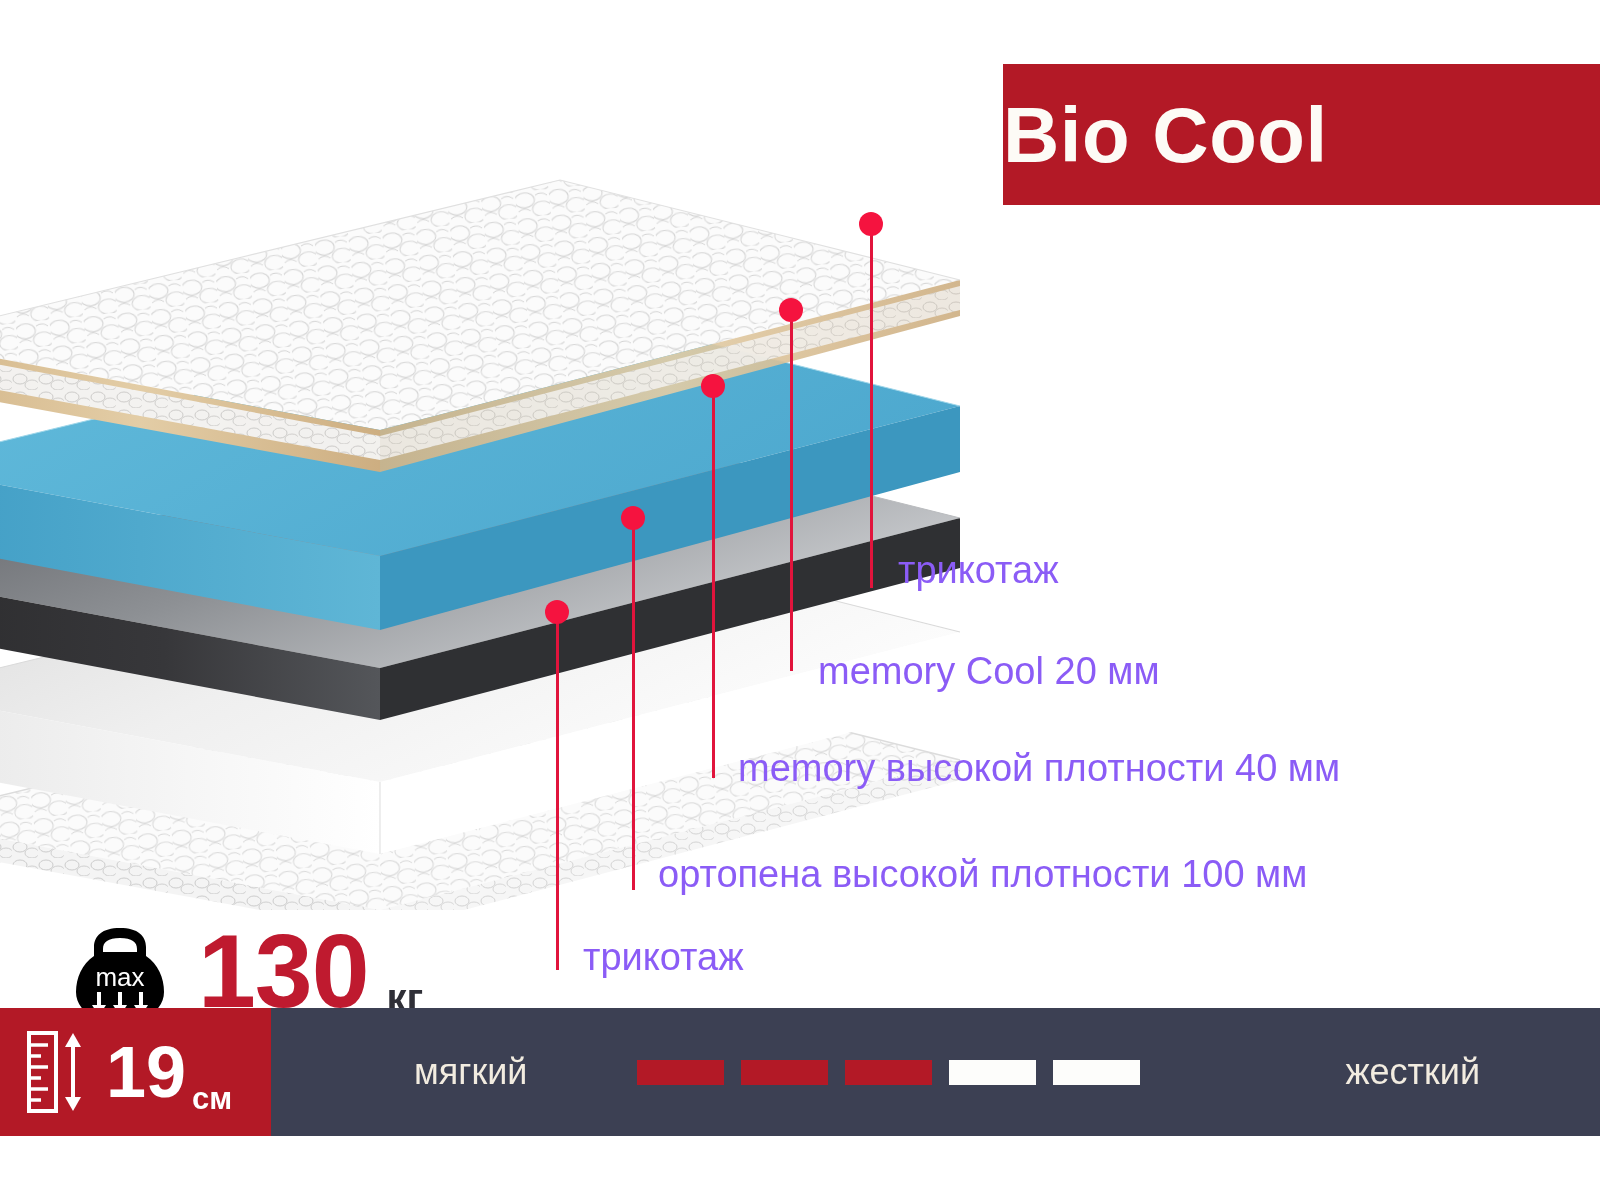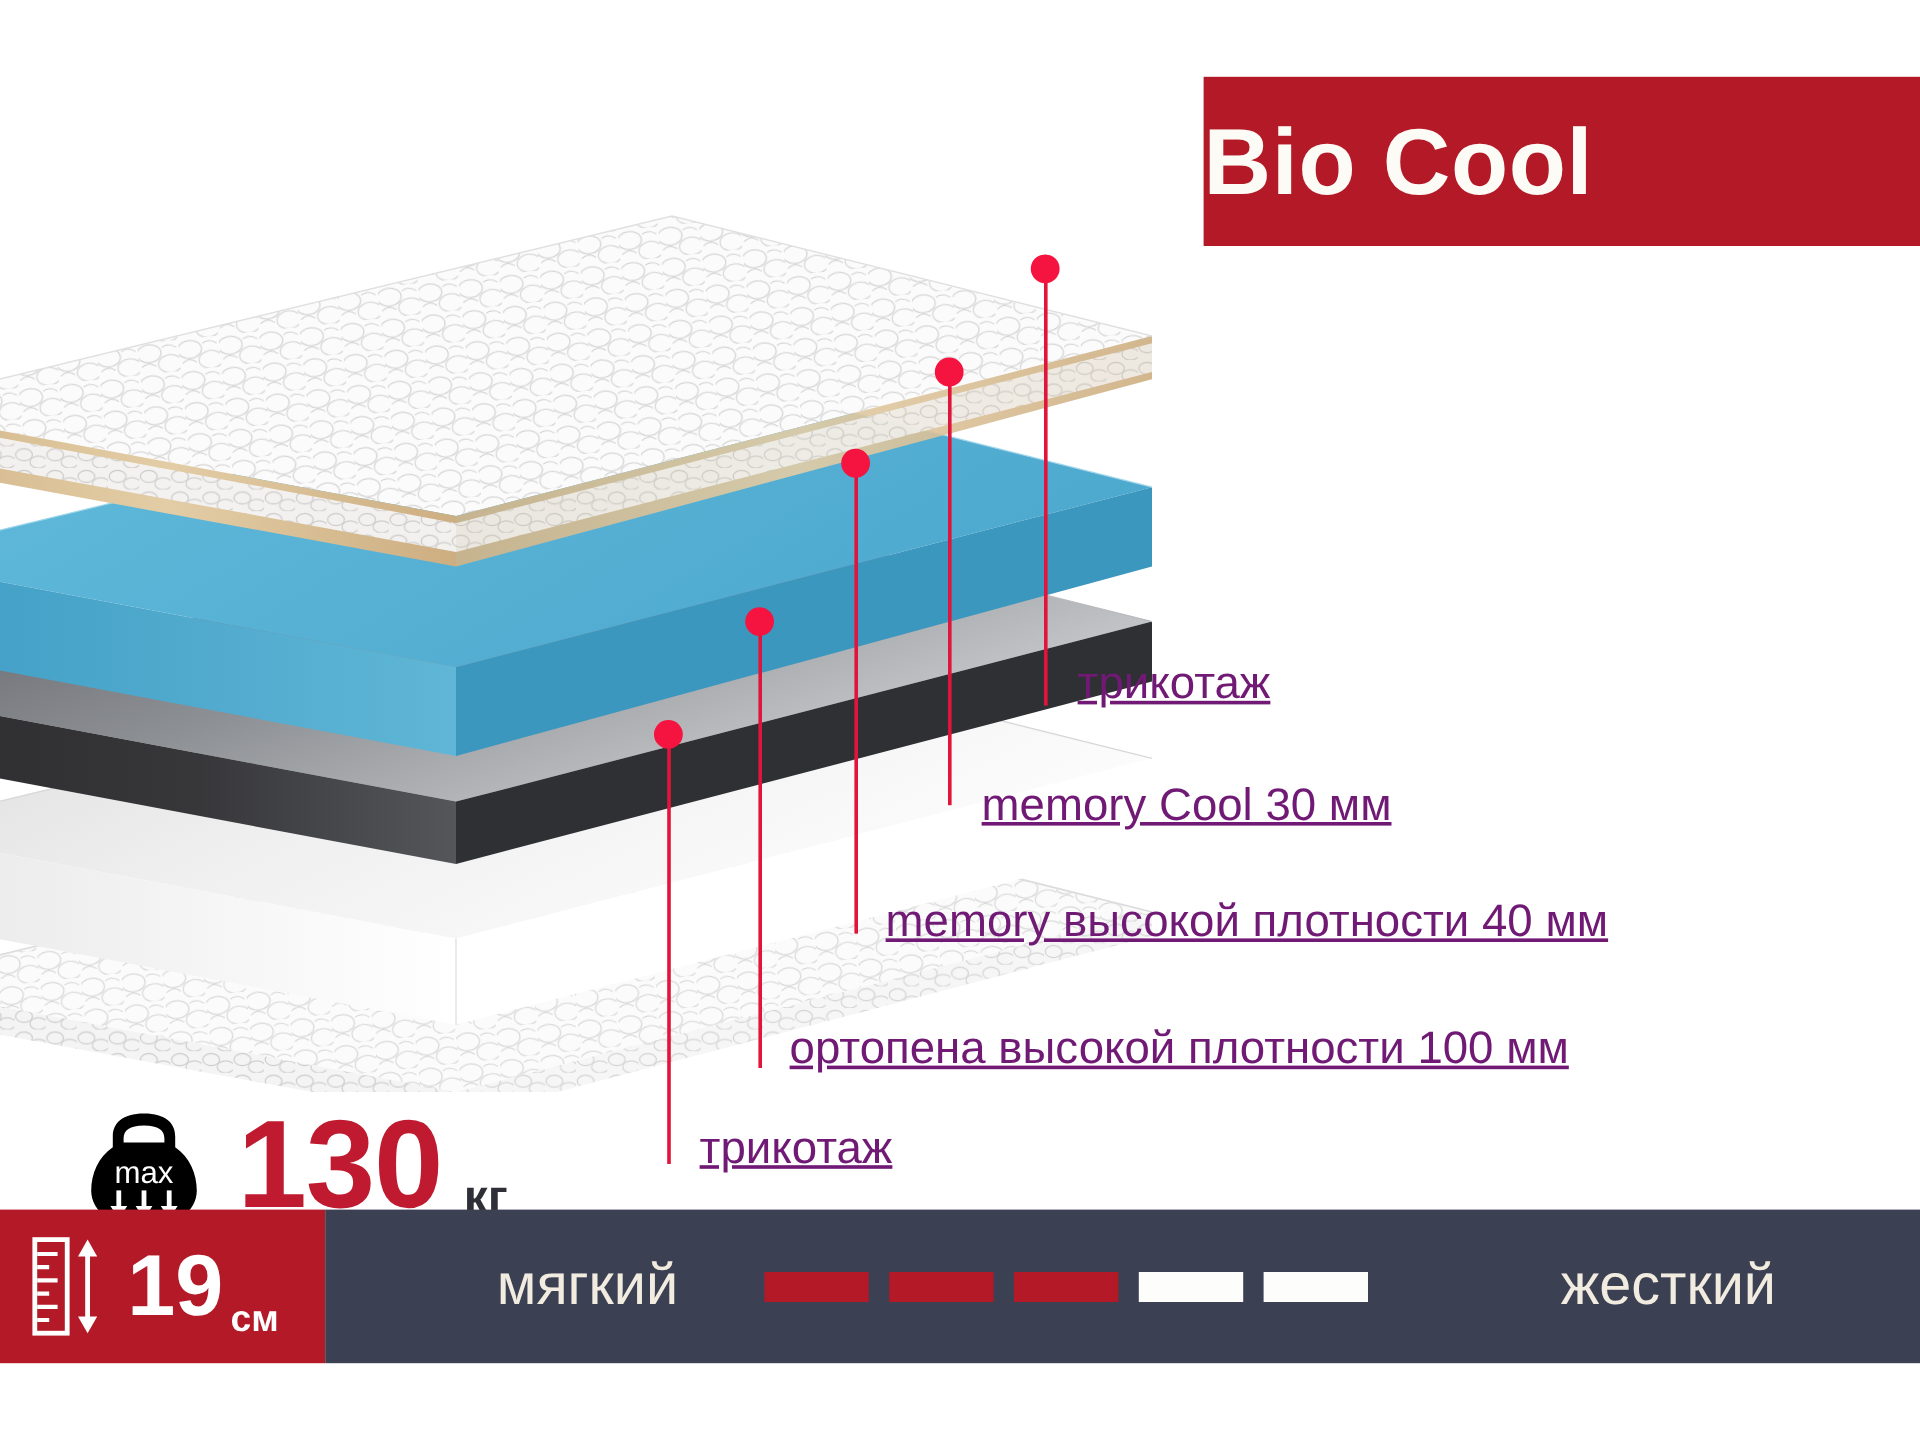--- a/index.html
+++ b/index.html
@@ -66,26 +66,25 @@
   .callout-dot {
     position: absolute;
     width: 24px;
     height: 24px;
     border-radius: 50%;
     background: #f5133f;
     transform: translate(-50%, -50%);
   }
   .callout-label {
     position: absolute;
-    color: #701a75;
+    color: #8b5cf6;
     font-size: 38px;
     font-weight: normal;
     white-space: nowrap;
     line-height: 1;
-    text-decoration: underline;
   }
 
   
   #max-weight {
     position: absolute;
     left: 72px;
     top: 916px;
     display: flex;
     align-items: center;
   }
@@ -146,21 +145,21 @@
   #firmness-block {
     flex: 1;
     height: 100%;
     background: #3c4053;
     position: relative;
     display: flex;
     align-items: center;
   }
   #firmness-block .firm-label {
     color: #f2ece0;
-    font-size: 48px;
+    font-size: 36px;
     line-height: 1;
     position: absolute;
   }
   #firmness-block .firm-label.soft { left: 143px; }
   #firmness-block .firm-label.hard { right: 120px; }
   #scale-track {
     position: absolute;
     left: 366px;
     display: flex;
     gap: 17px;
@@ -267,21 +266,21 @@
       </g>
     </svg>
   </div>
 
   <div class="callout-line" style="left:870px; top:224px; height:364px;"></div>
   <div class="callout-dot" style="left:871px; top:224px;"></div>
   <div class="callout-label" style="left:898px; top:551px;">трикотаж</div>
 
   <div class="callout-line" style="left:790px; top:310px; height:361px;"></div>
   <div class="callout-dot" style="left:791px; top:310px;"></div>
-  <div class="callout-label" style="left:818px; top:652px;">memory Cool 30 мм</div>
+  <div class="callout-label" style="left:818px; top:652px;">memory Cool 20 мм</div>
 
   <div class="callout-line" style="left:712px; top:386px; height:392px;"></div>
   <div class="callout-dot" style="left:713px; top:386px;"></div>
   <div class="callout-label" style="left:738px; top:749px;">memory высокой плотности 40 мм</div>
 
   <div class="callout-line" style="left:632px; top:518px; height:372px;"></div>
   <div class="callout-dot" style="left:633px; top:518px;"></div>
   <div class="callout-label" style="left:658px; top:855px;">ортопена высокой плотности 100 мм</div>
 
   <div class="callout-line" style="left:556px; top:612px; height:358px;"></div>

